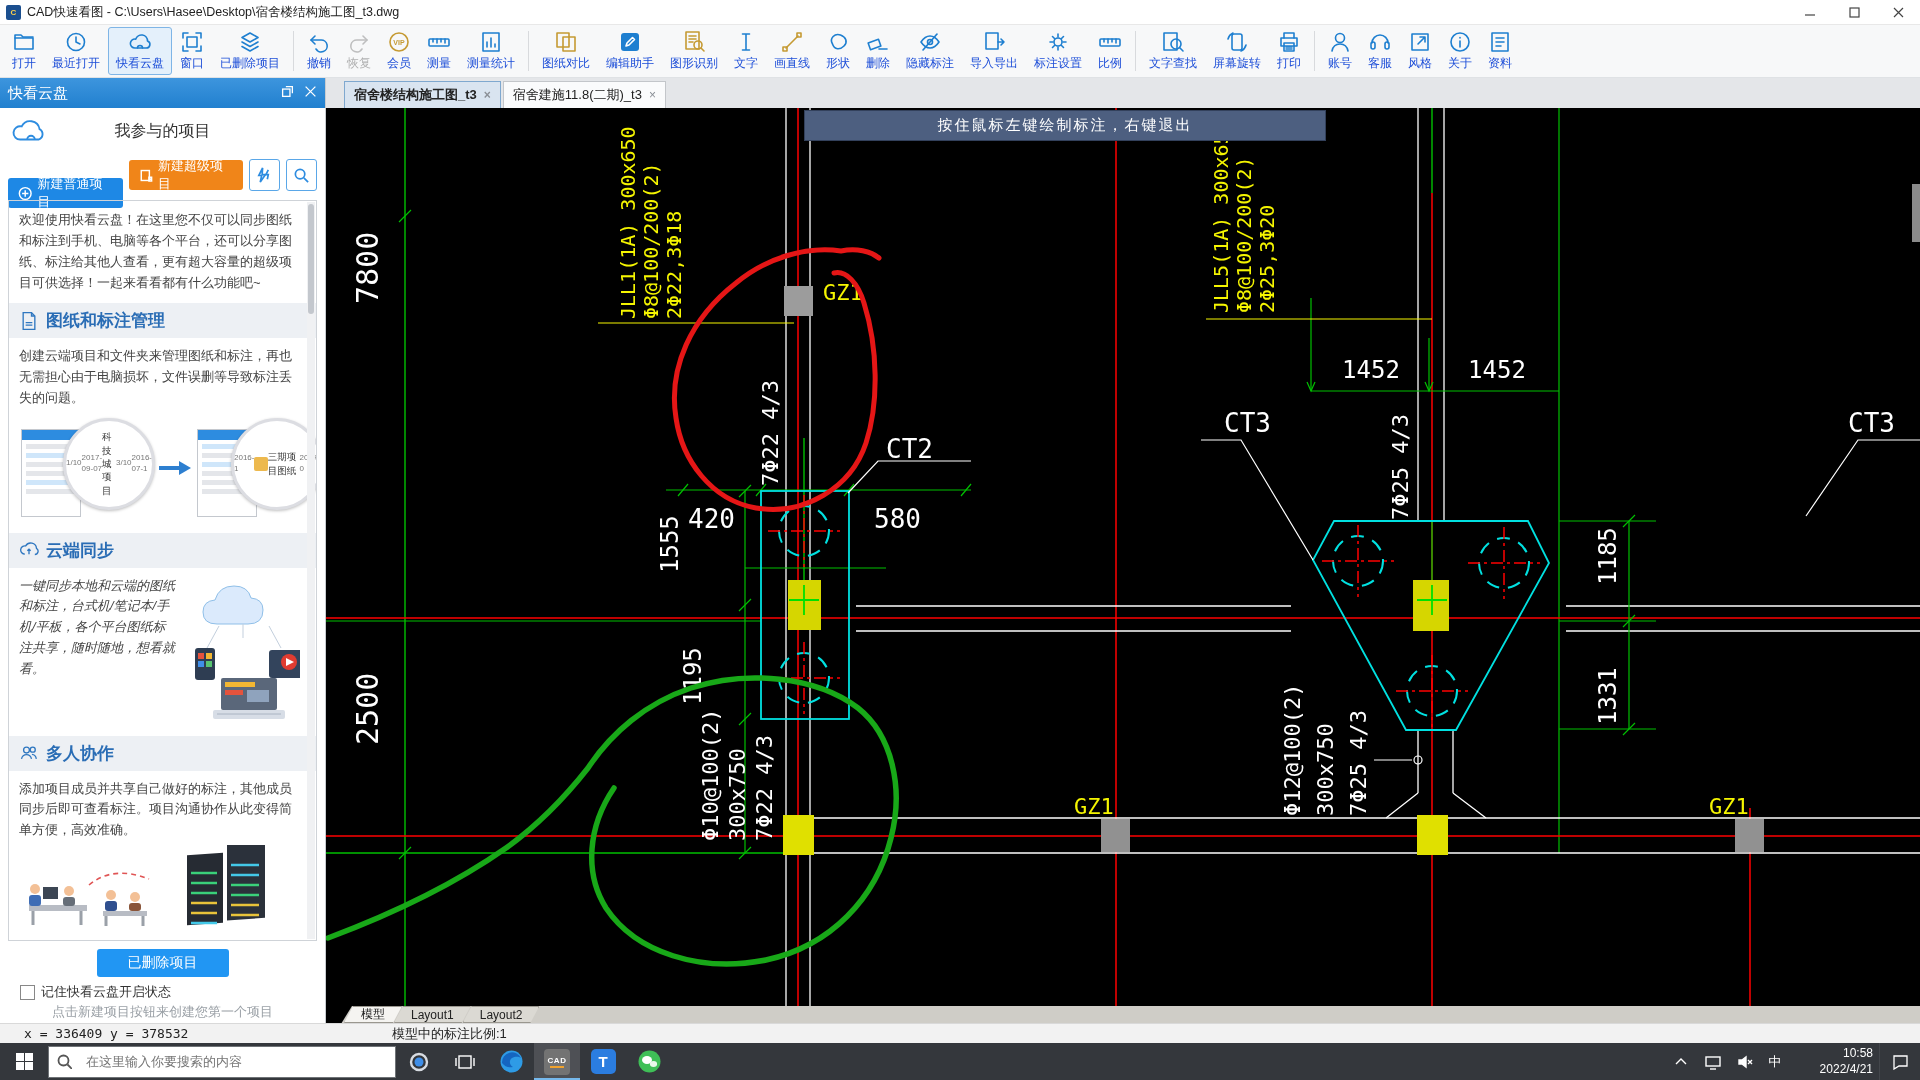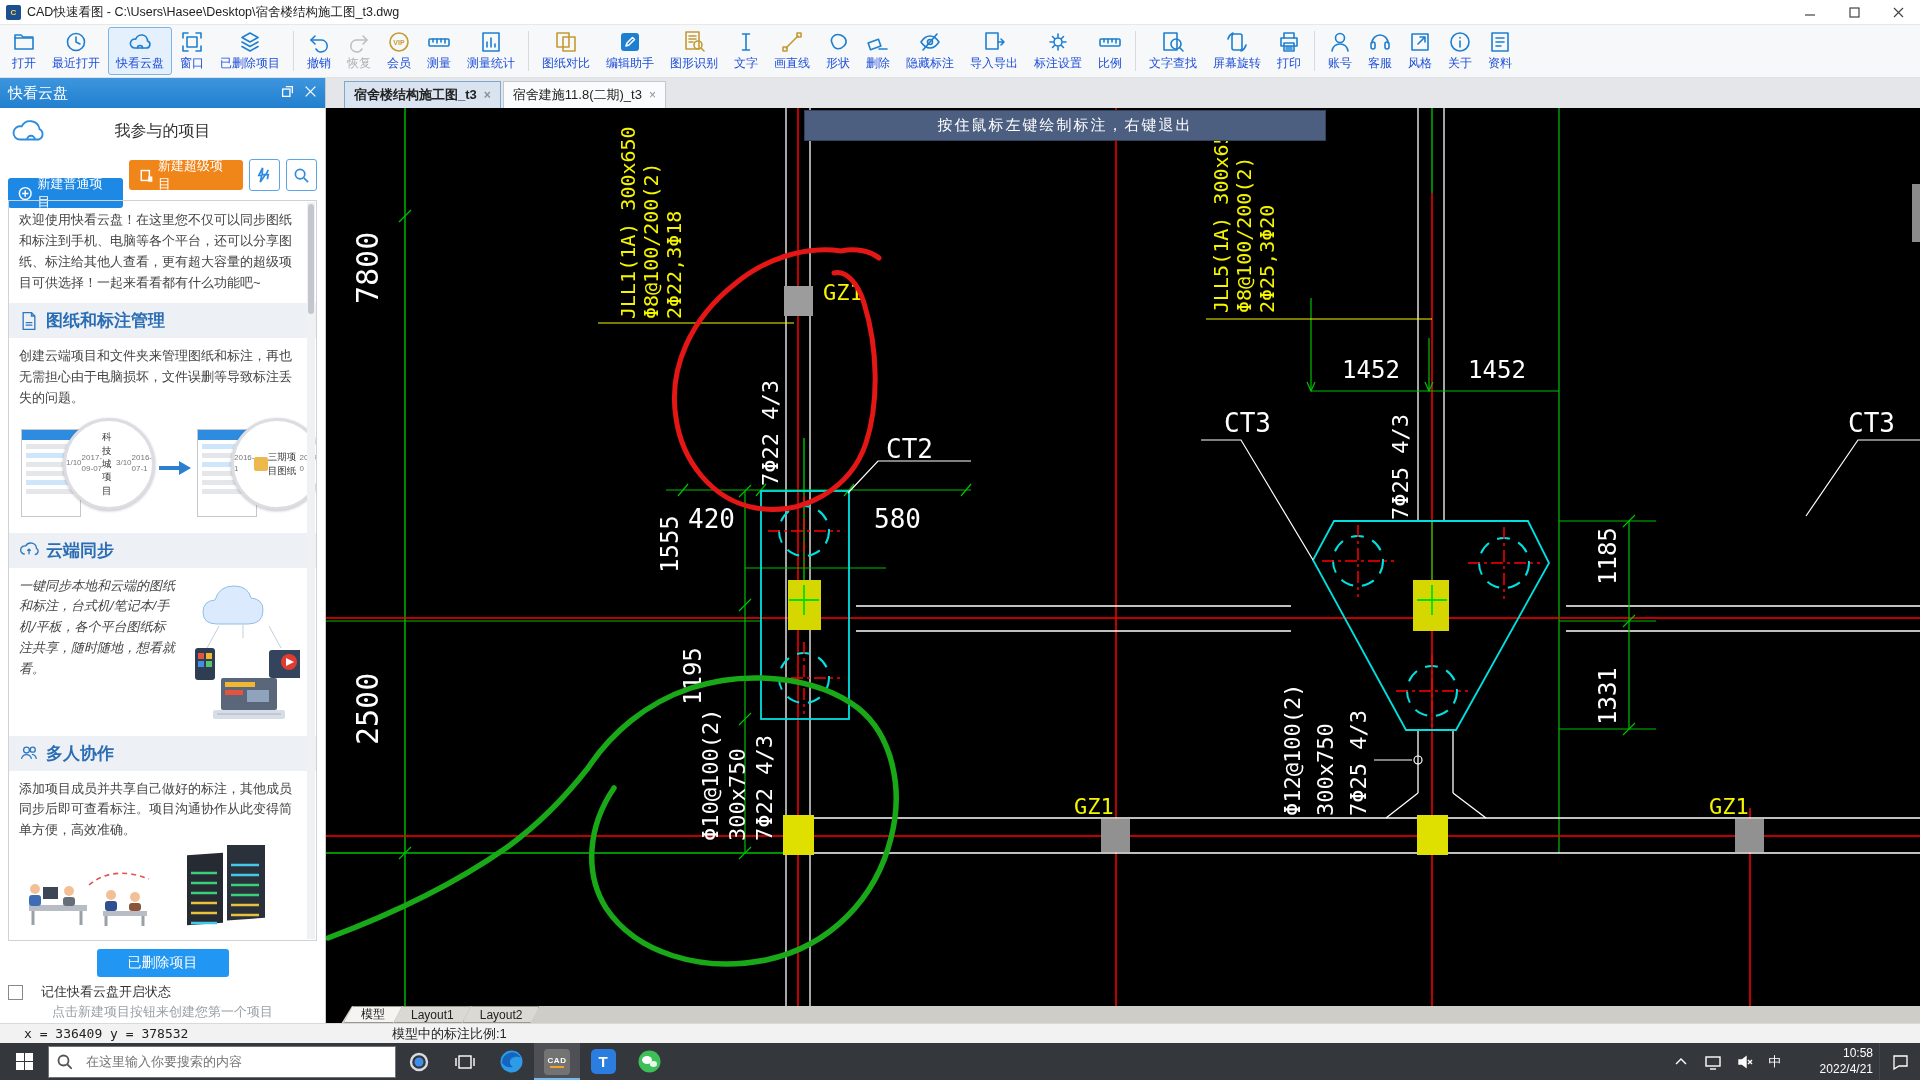--- a/index.html
+++ b/index.html
@@ -62,21 +62,21 @@
   .mag .t9{font-size:9.5px;color:#333;line-height:1.4;}
   .mag .folder{width:24px;height:14px;background:#edb94e;border-radius:2px;margin:2px 0;}
   .illa-arrow{position:absolute;left:140px;top:46px;}
   
   .featB{display:flex;gap:4px;font-style:italic;}
   .featB .feat-d{width:156px;flex:0 0 156px;}
   
   .illusC{margin-top:4px;}
   .del-row{height:36px;display:flex;align-items:center;justify-content:center;flex:0 0 auto;}
   .del-btn{width:132px;height:28px;background:#2196f3;color:#fff;font-size:14px;border:none;border-radius:3px;display:flex;align-items:center;justify-content:center;}
-  .cb-row{height:22px;display:flex;align-items:center;gap:18px;padding-left:8px;font-size:13px;color:#333;flex:0 0 auto;}
+  .cb-row{height:22px;display:flex;align-items:center;gap:6px;padding-left:8px;font-size:13px;color:#333;flex:0 0 auto;margin-left:12px;}
   .cb{width:13px;height:13px;border:1px solid #888;background:#fff;}
   .hint-row{height:20px;text-align:center;font-size:13px;color:#9aa0a6;flex:0 0 auto;}
   
   .rightcol{flex:1 1 auto;display:flex;flex-direction:column;min-width:0;}
   .doctabs{height:30px;background:#e4e6e9;display:flex;align-items:flex-end;padding-left:18px;gap:2px;flex:0 0 auto;}
   .dtab{height:26px;display:flex;align-items:center;gap:7px;padding:0 9px;font-size:13px;color:#222;background:#fafbfc;border:1px solid #c3c6ca;border-bottom:none;}
   .dtab.active{background:#d9e4f0;border-color:#7fa8cf;font-weight:bold;}
   .dtab .x{color:#8a8f96;font-size:12px;}
   
   .canvas{position:relative;background:#000;flex:1 1 auto;min-height:0;overflow:hidden;}

